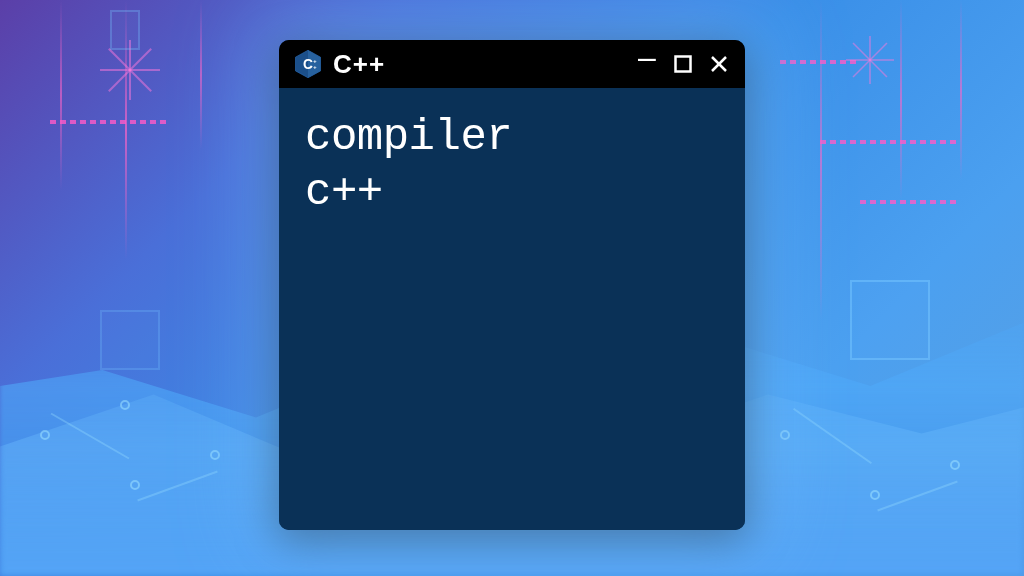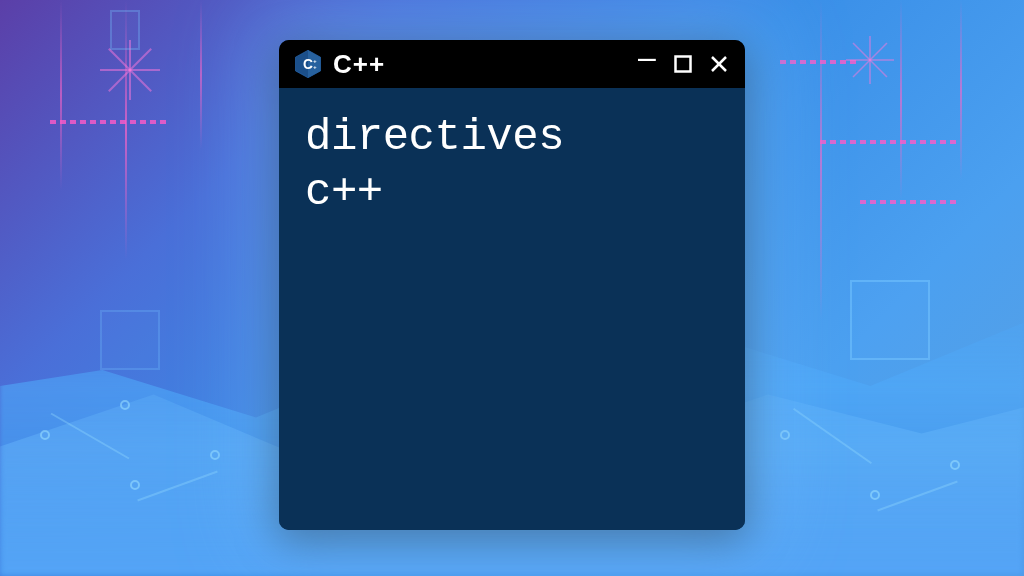--- a/index.html
+++ b/index.html
@@ -248,16 +248,16 @@
       </span>
       <span class="win-btn close">
         <svg viewBox="0 0 20 20" width="20" height="20">
             <line x1="3" y1="3" x2="17" y2="17" stroke="#ffffff" stroke-width="2.5"></line>
             <line x1="17" y1="3" x2="3" y2="17" stroke="#ffffff" stroke-width="2.5"></line>
           </svg>
       </span>
     </div>
   </div>
   <div class="window-body">
-    <div class="code-line">directives</div>
+    <div class="code-line">compiler</div>
     <div class="code-line">c++</div>
   </div>
 </div>
 
 </body></html>

